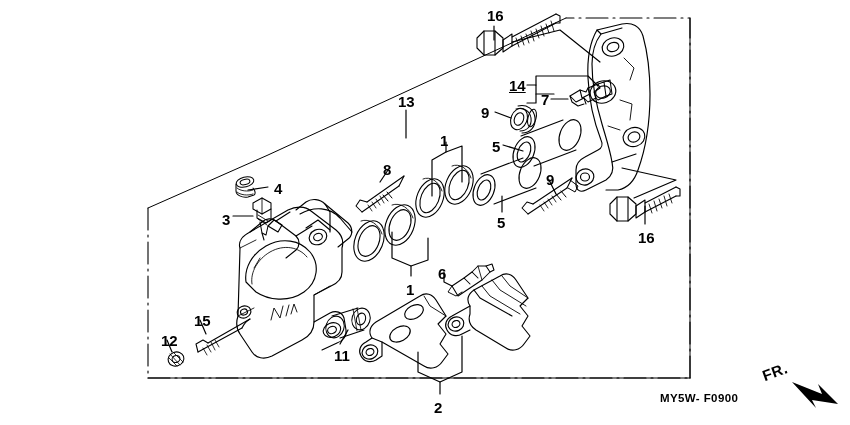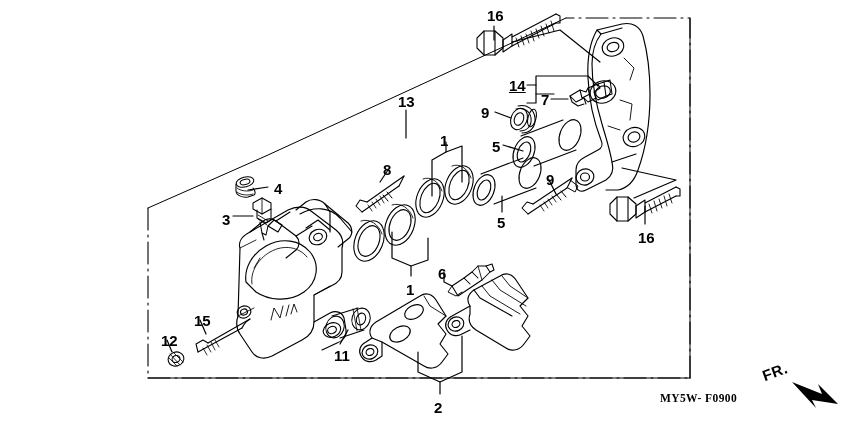--- a/index.html
+++ b/index.html
@@ -4,21 +4,21 @@
 <style>
   html,body{margin:0;padding:0;background:#fff;}
   body{width:850px;height:425px;overflow:hidden;
        font-family:"Liberation Sans",sans-serif;color:#000;}
   #stage{position:relative;width:850px;height:370px;background:#fff;}
   #stage svg{position:absolute;left:0;top:0;}
   .callout{position:absolute;font-family:"Liberation Sans",sans-serif;
            font-size:15px;font-weight:700;color:#000;line-height:1;
            white-space:nowrap;}
   #partcode{position:absolute;left:660px;top:392px;font-size:11.5px;
-            font-weight:700;letter-spacing:.4px;font-family:Liberation Serif, serif;}
+            font-weight:700;letter-spacing:.4px;font-family:Liberation Sans, sans-serif;}
   #frlabel{position:absolute;left:760px;top:368px;font-size:15px;font-weight:700;
            transform:rotate(-20deg);transform-origin:left top;
            font-family:"Liberation Sans",sans-serif;letter-spacing:.5px;}
 </style>
 </head>
 <body>
 
 <div id="stage">
 
   <svg width="850" height="425" viewBox="0 0 850 425">

